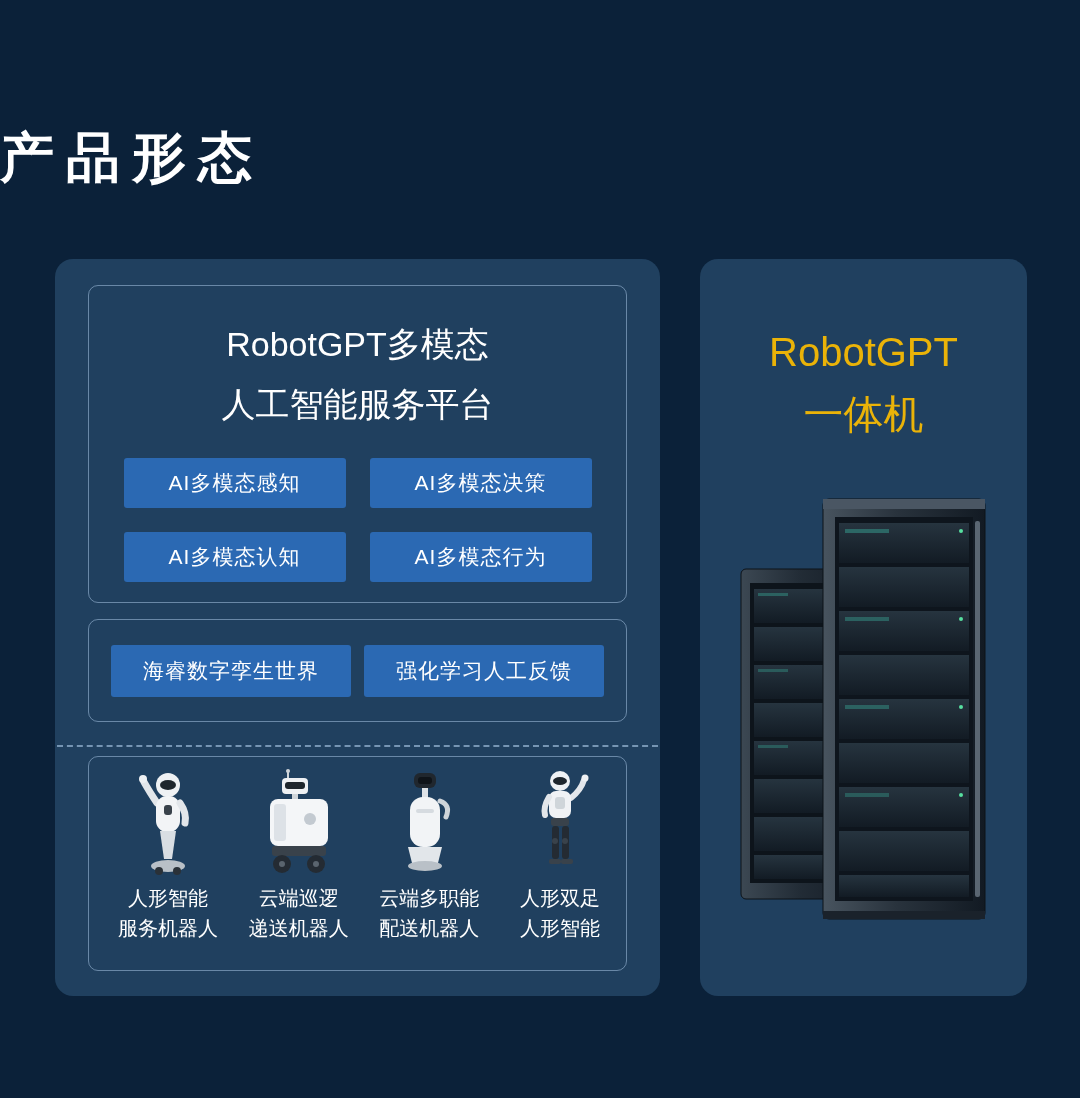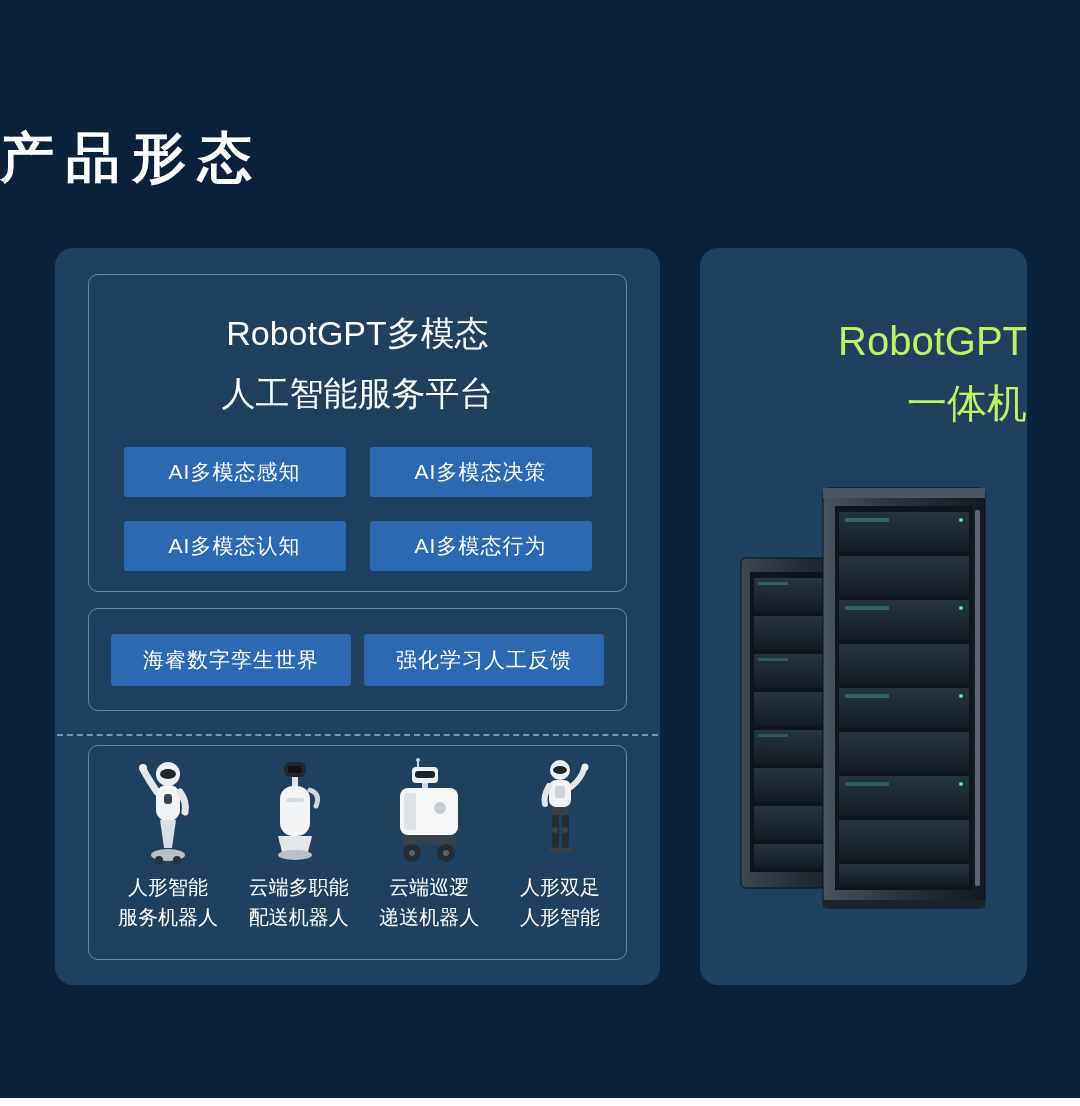--- a/index.html
+++ b/index.html
@@ -19,21 +19,21 @@
     top: 122px; left: 0;
     width: 100%;
     text-align: left;
     font-size: 54px;
     font-weight: 700;
     letter-spacing: 12px;
     color: #ffffff;
   }
   .panel {
     position: absolute;
-    top: 248px;
+    top: 259px;
     background: #20405f;
     border-radius: 18px;
   }
   .left-panel { left: 55px; width: 605px; height: 737px; }
   .right-panel { left: 700px; width: 327px; height: 737px; }
 
   .box {
     position: absolute;
     left: 33px;
     width: 539px;
@@ -92,25 +92,25 @@
   .robot-label {
     margin-top: 4px;
     text-align: center;
     font-size: 20px;
     line-height: 30px;
     color: #ffffff;
   }
 
   .right-title {
     margin-top: 62px;
-    text-align: right;
+    text-align: center;
     font-size: 40px;
     font-weight: 500;
     line-height: 62px;
-    color: #bef264;
+    color: #eab308;
   }
   .server-art {
     position: absolute;
     top: 222px;
     left: 23px;
     width: 280px;
     height: 460px;
   }
 
   .bottom-strip {
@@ -162,37 +162,20 @@
           <rect x="41" y="36" width="8" height="10" rx="3" fill="#39424b"></rect>
           <path d="M57 34 Q64 44 62 54" stroke="#e2e6ea" stroke-width="7" fill="none" stroke-linecap="round"></path>
           <path d="M37 62 L53 62 L49 90 L41 90 Z" fill="#d9dee3"></path>
           <ellipse cx="45" cy="97" rx="17" ry="6" fill="#b9c0c7"></ellipse>
           <circle cx="36" cy="102" r="4" fill="#2a3138"></circle>
           <circle cx="54" cy="102" r="4" fill="#2a3138"></circle>
         </svg>
         <div class="robot-label">
           <div>人形智能</div>
           <div>服务机器人</div>
-        </div>
-      </div>
-
-      <div class="robot-item">
-        <svg class="robot-icon" viewBox="0 0 90 110">
-          <rect x="30" y="4" width="22" height="15" rx="6" fill="#20272e"></rect>
-          <rect x="34" y="8" width="14" height="7" rx="3" fill="#0f1419"></rect>
-          <rect x="38" y="19" width="6" height="10" fill="#dfe3e7"></rect>
-          <path d="M56 32 Q67 36 62 48" stroke="#cfd5da" stroke-width="5" fill="none" stroke-linecap="round"></path>
-          <rect x="26" y="28" width="30" height="50" rx="13" fill="#f2f4f6"></rect>
-          <rect x="32" y="40" width="18" height="4" rx="2" fill="#d6dbe0"></rect>
-          <path d="M24 78 L58 78 L54 94 L28 94 Z" fill="#e2e6ea"></path>
-          <ellipse cx="41" cy="97" rx="17" ry="5" fill="#b9c0c7"></ellipse>
-        </svg>
-        <div class="robot-label">
-          <div>云端多职能</div>
-          <div>配送机器人</div>
         </div>
       </div>
 
       <div class="robot-item">
         <svg class="robot-icon" viewBox="0 0 90 110">
           <line x1="34" y1="9" x2="34" y2="3" stroke="#cfd5da" stroke-width="2"></line>
           <circle cx="34" cy="2" r="2" fill="#cfd5da"></circle>
           <rect x="28" y="9" width="26" height="16" rx="4" fill="#eef1f4"></rect>
           <rect x="31" y="13" width="20" height="7" rx="3" fill="#1e262d"></rect>
           <rect x="38" y="25" width="6" height="5" fill="#cfd5da"></rect>
@@ -201,20 +184,37 @@
           <circle cx="56" cy="50" r="6" fill="#c3cad1"></circle>
           <rect x="18" y="77" width="54" height="10" rx="3" fill="#39424b"></rect>
           <circle cx="28" cy="95" r="9" fill="#242b33"></circle>
           <circle cx="62" cy="95" r="9" fill="#242b33"></circle>
           <circle cx="28" cy="95" r="3" fill="#5a646e"></circle>
           <circle cx="62" cy="95" r="3" fill="#5a646e"></circle>
         </svg>
         <div class="robot-label">
           <div>云端巡逻</div>
           <div>递送机器人</div>
+        </div>
+      </div>
+
+      <div class="robot-item">
+        <svg class="robot-icon" viewBox="0 0 90 110">
+          <rect x="30" y="4" width="22" height="15" rx="6" fill="#20272e"></rect>
+          <rect x="34" y="8" width="14" height="7" rx="3" fill="#0f1419"></rect>
+          <rect x="38" y="19" width="6" height="10" fill="#dfe3e7"></rect>
+          <path d="M56 32 Q67 36 62 48" stroke="#cfd5da" stroke-width="5" fill="none" stroke-linecap="round"></path>
+          <rect x="26" y="28" width="30" height="50" rx="13" fill="#f2f4f6"></rect>
+          <rect x="32" y="40" width="18" height="4" rx="2" fill="#d6dbe0"></rect>
+          <path d="M24 78 L58 78 L54 94 L28 94 Z" fill="#e2e6ea"></path>
+          <ellipse cx="41" cy="97" rx="17" ry="5" fill="#b9c0c7"></ellipse>
+        </svg>
+        <div class="robot-label">
+          <div>云端多职能</div>
+          <div>配送机器人</div>
         </div>
       </div>
 
       <div class="robot-item">
         <svg class="robot-icon" viewBox="0 0 90 110">
           <path d="M56 29 Q66 21 69 11" stroke="#e2e6ea" stroke-width="6" fill="none" stroke-linecap="round"></path>
           <circle cx="70" cy="9" r="3.5" fill="#eef1f4"></circle>
           <circle cx="45" cy="12" r="10" fill="#eef1f4"></circle>
           <ellipse cx="45" cy="12" rx="7" ry="4" fill="#1e262d"></ellipse>
           <rect x="34" y="22" width="22" height="27" rx="7" fill="#f0f2f5"></rect>

